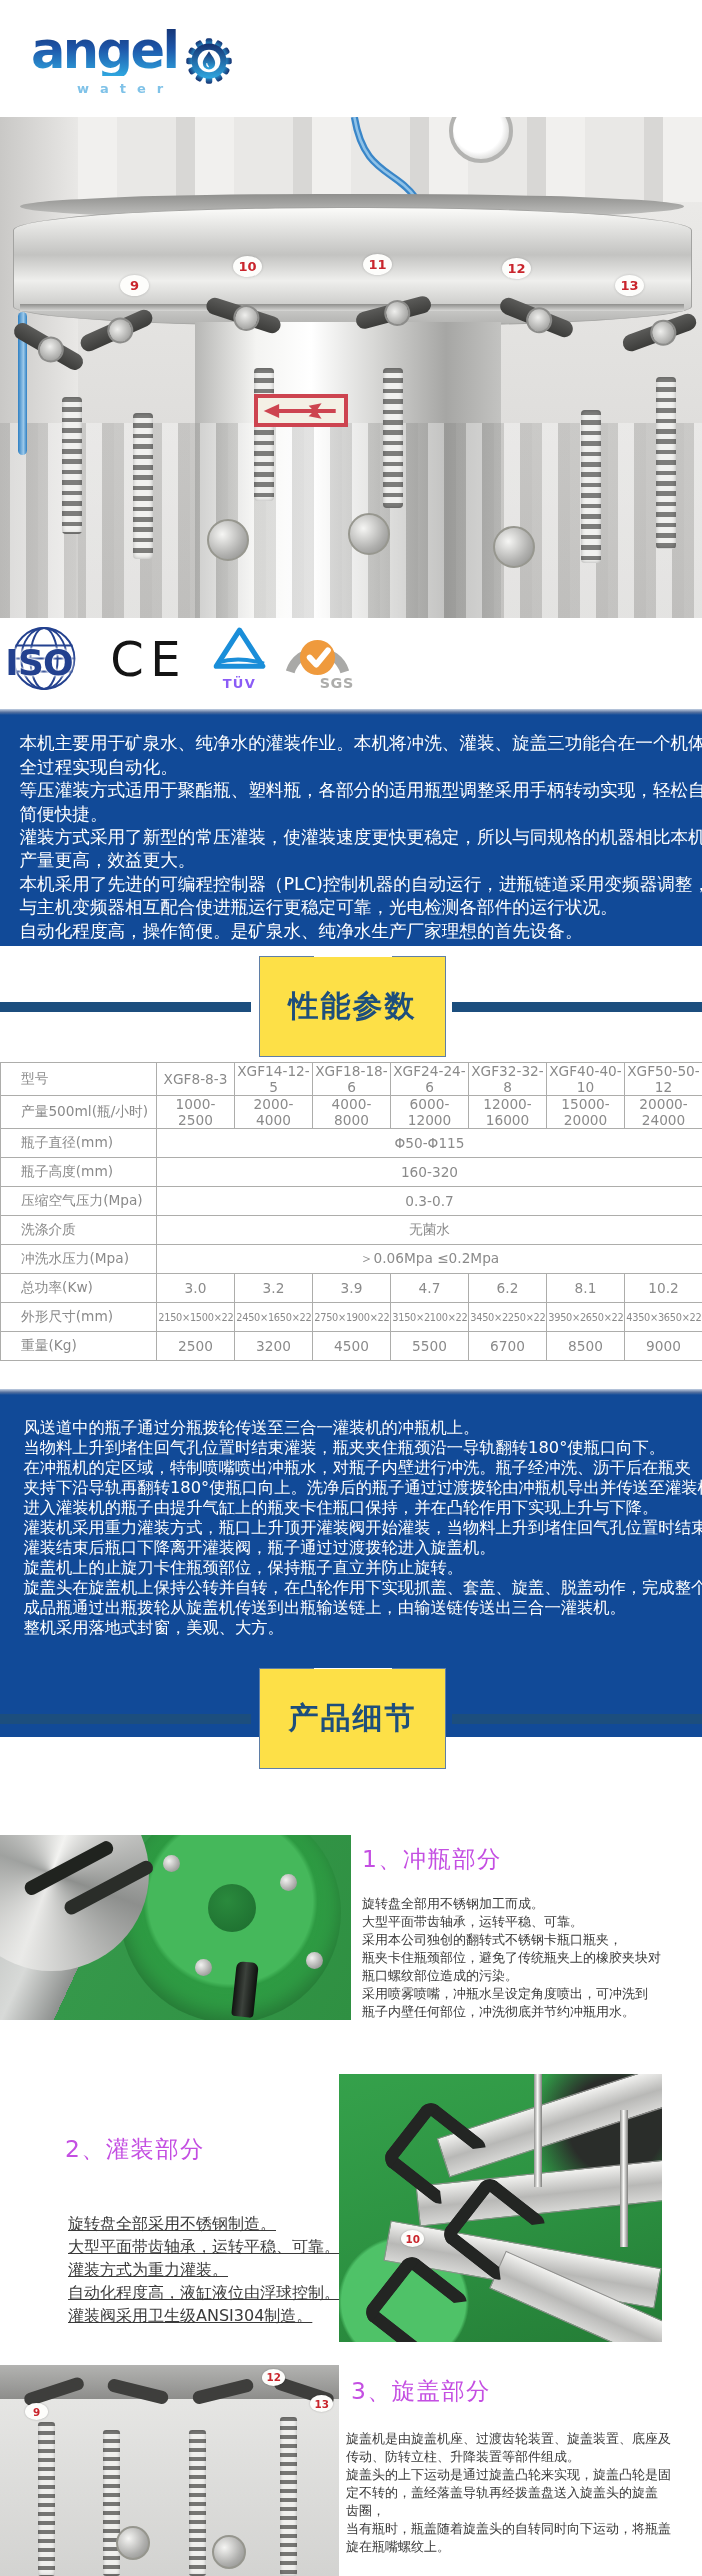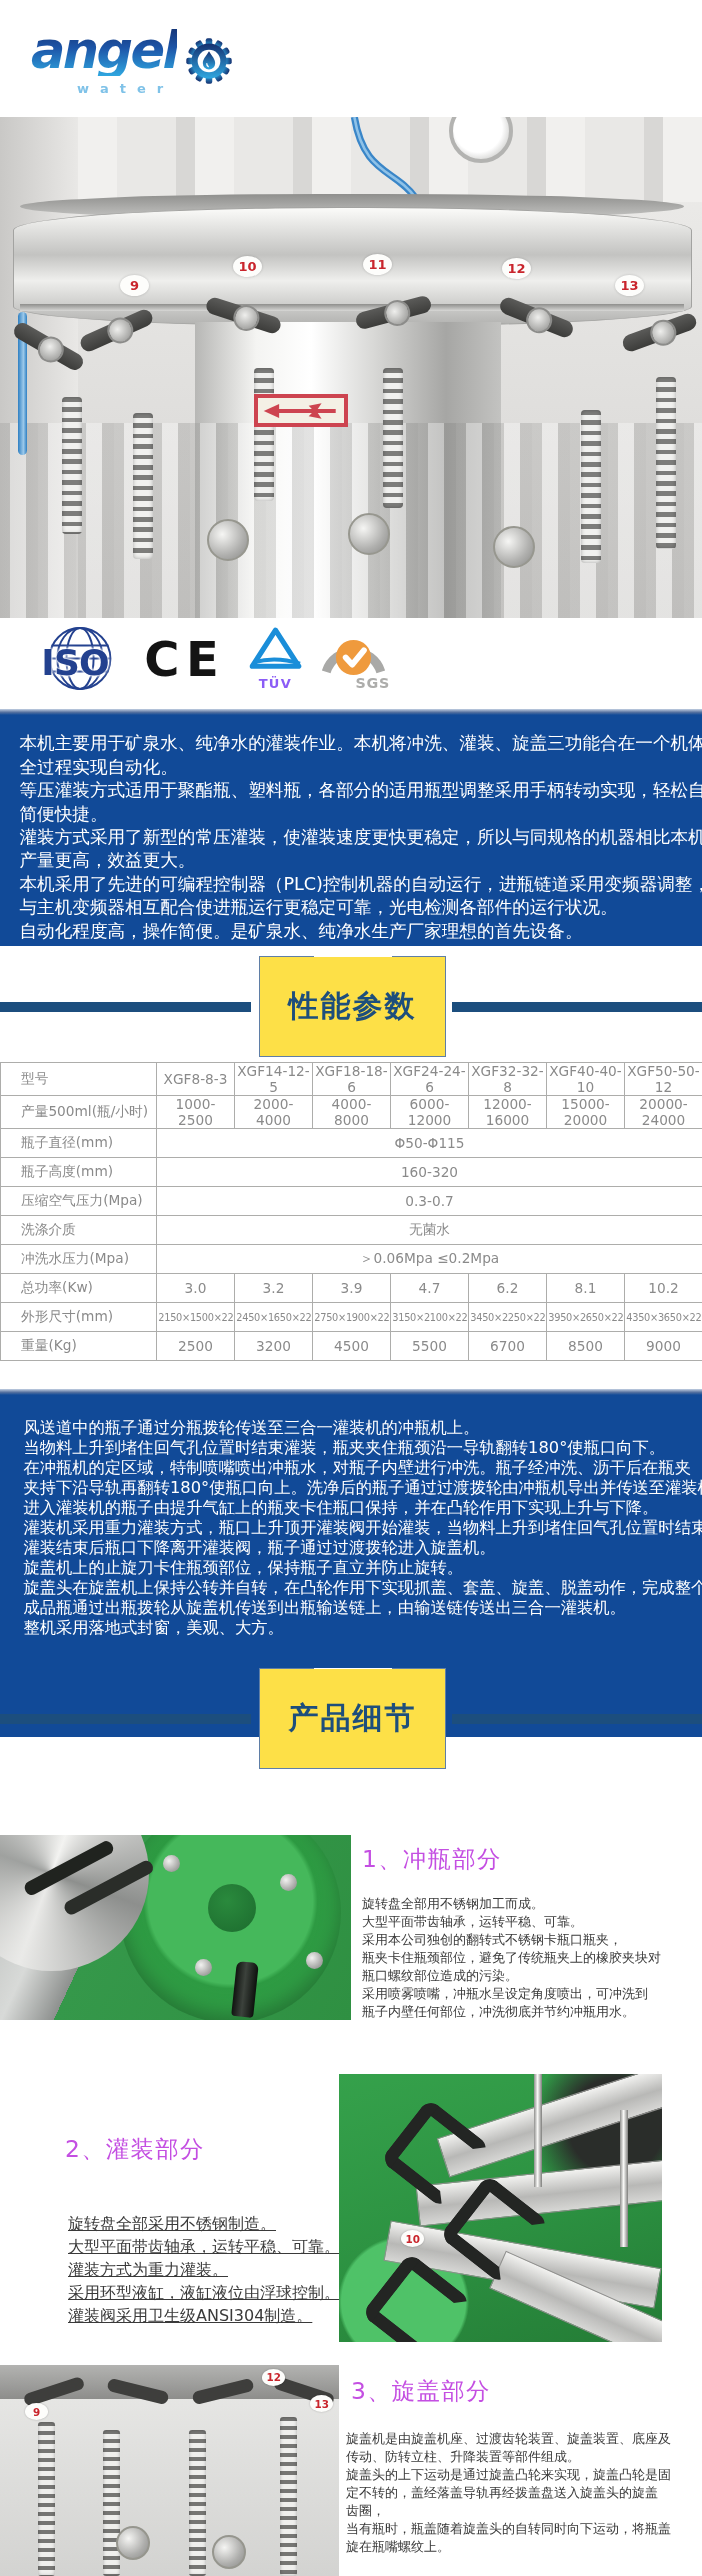--- a/index.html
+++ b/index.html
@@ -2,21 +2,21 @@
 <html style="font-size:10.4px"><head>
 <meta charset="utf-8">
 <style>
   html,body{margin:0;padding:0;background:#ffffff;}
   .page{position:relative;width:703px;height:2576px;background:#ffffff;overflow:hidden;
         font-family:"DejaVu Sans",sans-serif;}
 
   
   .brand{position:absolute;left:0;top:0;width:703px;height:117px;background:#fff;}
   .logo{position:absolute;left:31px;top:25px;width:215px;height:78px;}
-  .logo-text{display:inline-block;font-size:51px;font-weight:800;font-style:italic;letter-spacing:-2.6px;
+  .logo-text{display:inline-block;font-size:51px;font-weight:800;letter-spacing:-2.6px;
              background:linear-gradient(180deg,#14306f 0%,#1d55a8 45%,#2fa7e0 100%);
              -webkit-background-clip:text;background-clip:text;color:transparent;line-height:1;}
   .logo-gear{position:absolute;left:154px;top:11.7px;}
   .logo-sub{position:absolute;left:46px;top:56px;font-size:13px;font-weight:bold;color:#7fc2e8;letter-spacing:11px;}
 
   
   .hero{position:absolute;left:0;top:117px;width:703px;height:501px;overflow:hidden;
         background:linear-gradient(180deg,#efeeec 0%,#e4e3e1 40%,#d6d5d3 100%);}
   .hero-wall{position:absolute;left:0;top:0;width:78px;height:501px;
         background:linear-gradient(90deg,#c9c8c6,#e9e8e6);}
@@ -62,27 +62,27 @@
         color:#c9252c;font-size:13px;font-weight:bold;display:flex;align-items:center;justify-content:center;
         box-shadow:0 0 2.6px rgba(0,0,0,.2);}
   .sb9{left:120px;top:158px;} .sb10{left:233px;top:139px;} .sb11{left:363px;top:137px;}
   .sb12{left:502px;top:141px;} .sb13{left:615px;top:158px;}
   .arrow-sign{position:absolute;left:254px;top:277px;width:94px;height:33px;background:#cd4450;
         padding:3.9px;box-sizing:border-box;}
   .arrow-inner{width:100%;height:100%;background:#f4f0e5;display:flex;align-items:center;justify-content:center;}
 
   
   .certs{position:absolute;left:0;top:618px;width:390px;height:81px;display:flex;align-items:center;
-         padding-left:36px;box-sizing:border-box;gap:11.7px;}
+         box-sizing:border-box;gap:11.7px;}
   .cert{position:relative;}
   .cert-iso{width:88px;height:65px;}
   .iso-text{position:absolute;left:5.2px;top:15.6px;font-size:36px;font-weight:800;color:#23418f;letter-spacing:-0.7px;
         text-shadow:0 0 2px #fff,0 0 3.3px #fff,0 0 4.6px #fff;}
   .cert-ce{width:98px;height:65px;display:flex;align-items:center;justify-content:center;
-        font-size:48px;font-weight:700;color:#141414;letter-spacing:6.5px;}
+        font-size:48px;font-weight:400;color:#141414;letter-spacing:6.5px;}
   .cert-tuv{width:60px;height:68px;text-align:center;}
   .tuv-label{font-size:13px;font-weight:bold;color:#8b5cf6;letter-spacing:1.3px;}
   .cert-sgs{width:73px;height:68px;}
   .sgs-label{position:absolute;right:0px;bottom:1.3px;font-size:14.3px;font-weight:bold;color:#adadab;letter-spacing:0.7px;}
 
   
   .bluebox{position:absolute;left:0;width:703px;background:#114a98;color:#ffffff;box-sizing:border-box;}
   .bluebox::before{content:"";position:absolute;left:0;top:0;width:100%;height:5.9px;
         background:linear-gradient(180deg,#c3d0e2 0%,#56719f 55%,#114a98 100%);}
   .box1{top:709px;height:237px;padding:23.4px 17px 0 19.5px;}
@@ -464,21 +464,21 @@
     <div class="dline">瓶口螺纹部位造成的污染。</div>
     <div class="dline">采用喷雾喷嘴，冲瓶水呈设定角度喷出，可冲洗到</div>
     <div class="dline">瓶子内壁任何部位，冲洗彻底并节约冲瓶用水。</div>
   </div>
 
   <h3 class="dtitle t2">2、灌装部分</h3>
   <div class="dbody b2">
     <div class="dline">旋转盘全部采用不锈钢制造。</div>
     <div class="dline">大型平面带齿轴承，运转平稳、可靠。</div>
     <div class="dline">灌装方式为重力灌装。</div>
-    <div class="dline">采用环型液缸，液缸液位由浮球控制。</div>
+    <div class="dline">自动化程度高，液缸液位由浮球控制。</div>
     <div class="dline">灌装阀采用卫生级ANSI304制造。</div>
   </div>
   <div class="photo photo-2">
     <div class="p2-dark"></div>
     <div class="p2-plate p2p1"></div>
     <div class="p2-plate p2p2"></div>
     <div class="p2-plate p2p3"></div>
     <div class="p2-plate p2p4"></div>
     <div class="p2-clamp p2c1"></div>
     <div class="p2-clamp p2c2"></div>

